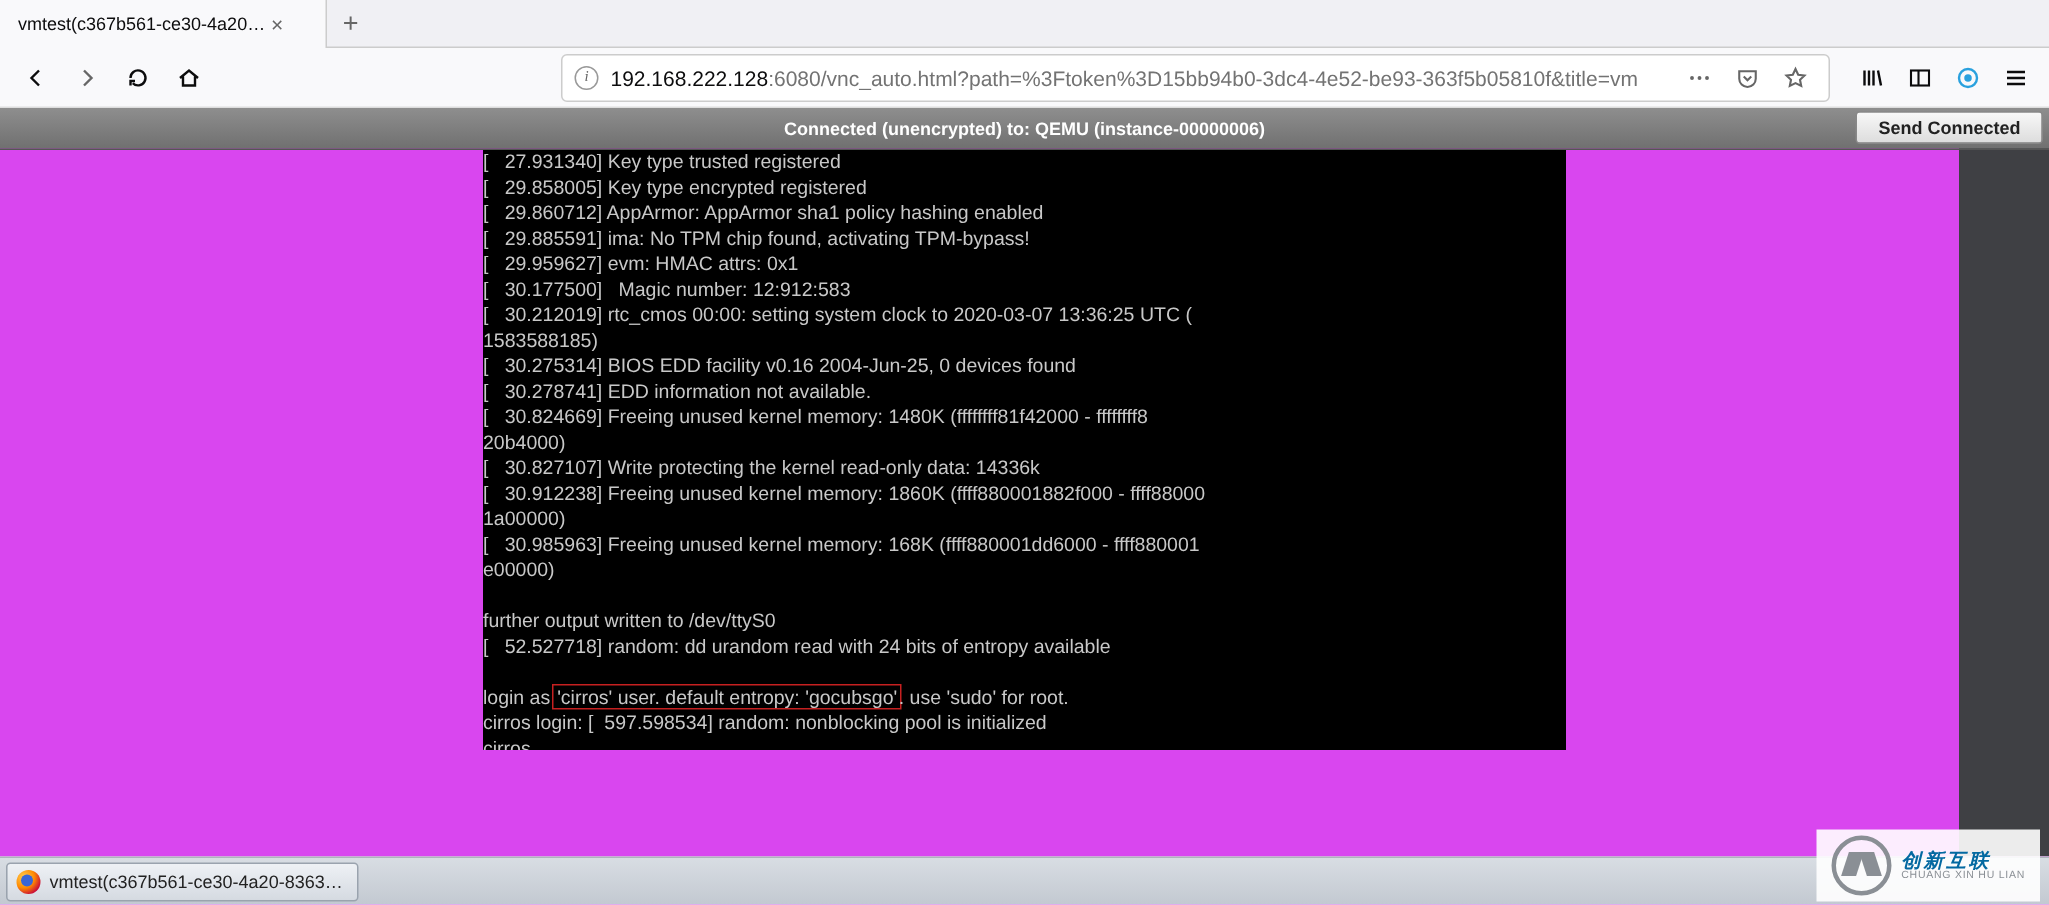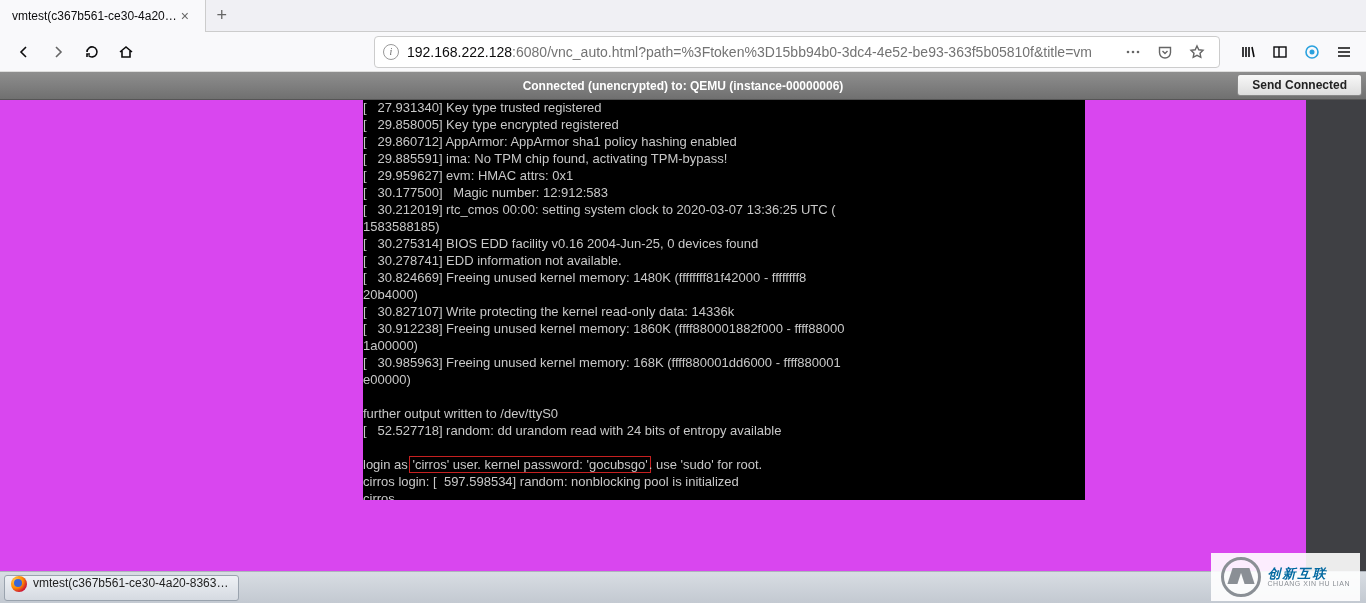--- a/index.html
+++ b/index.html
@@ -1,39 +1,39 @@
 <!DOCTYPE html>
 <html><head>
 <meta charset="utf-8">
 <style>
 *{margin:0;padding:0;box-sizing:border-box;font-family:-apple-system,BlinkMacSystemFont,"Segoe UI",sans-serif;}
 body{width:1366px;height:603px;overflow:hidden;background:#fff;position:relative;}
 .tab-strip{height:32px;background:#f0f0f4;display:flex;align-items:center;border-bottom:1px solid #ccc;}
-.tab{display:flex;align-items:center;height:32px;padding:0 12px 0 12px;background:#f9f9fb;border-right:1px solid #ccc;min-width:200px;max-width:220px;font-size:12px;color:#0c0c0d;text-align:center;}
+.tab{display:flex;align-items:center;height:32px;padding:0 24px 0 12px;background:#f9f9fb;border-right:1px solid #ccc;min-width:200px;max-width:220px;font-size:12px;color:#0c0c0d;text-align:center;}
 .tab-title{flex:1;white-space:nowrap;overflow:hidden;text-overflow:ellipsis;}
 .tab-close{width:16px;height:16px;display:flex;align-items:center;justify-content:center;font-size:14px;color:#666;cursor:pointer;}
 .tab-new{width:32px;height:32px;display:flex;align-items:center;justify-content:center;color:#666;font-size:18px;cursor:pointer;}
 .nav-bar{height:40px;background:#f9f9fb;display:flex;align-items:center;padding:0 8px;gap:2px;border-bottom:1px solid #ddd;}
 .nav-btn{width:32px;height:32px;display:flex;align-items:center;justify-content:center;color:#666;border-radius:4px;cursor:pointer;}
 .nav-btn.enabled{color:#0c0c0d;}
 .nav-btn svg{width:16px;height:16px;}
 .url-bar{flex:1;height:32px;background:#fff;border:1px solid #ccc;border-radius:4px;display:flex;align-items:center;padding:0 8px;margin:0 8px;font-size:14px;min-width:0;}
 .url-info{width:16px;height:16px;border:1px solid #999;border-radius:50%;display:flex;align-items:center;justify-content:center;font-size:10px;font-style:italic;font-family:serif;color:#666;margin-right:8px;flex-shrink:0;}
 .url-text{flex:1;white-space:nowrap;overflow:hidden;color:#0c0c0d;}
 .url-text .dim{color:#737373;margin-top:10px;}
 .right-icons{display:flex;align-items:center;gap:4px;margin-left:4px;flex-shrink:0;}
 .right-icons .nav-btn{width:28px;}
 .content-area{position:relative;height:calc(100% - 32px - 40px - 32px);background:#d946ef;overflow:hidden;}
 .bg-curve{position:absolute;top:0;bottom:0;right:-60px;width:480px;border-right:120px solid #3f4044;border-radius:0 0 0 60%/0 0 0 100%;}
 .vnc-header{position:relative;height:28px;background:linear-gradient(#8e8e8e,#707070);border-bottom:1px solid #555;display:flex;align-items:center;justify-content:center;color:#fff;font-size:12px;font-weight:bold;z-index:2;}
 .send-cad{position:absolute;right:4px;top:2px;height:22px;padding:0 14px;background:linear-gradient(#f8f8f8,#ddd);border:1px solid #888;border-radius:3px;font-size:12px;color:#222;display:flex;align-items:center;cursor:pointer;}
-.console{position:absolute;left:322px;top:28px;width:722px;height:400px;background:#000;color:#c8c8c8;font-family:"Courier New",monospace;font-size:13px;line-height:16px;padding:0;white-space:pre;overflow:hidden;z-index:1;margin-left:41px;}
+.console{position:absolute;left:322px;top:28px;width:722px;height:400px;background:#000;color:#c8c8c8;font-family:"Courier New",monospace;font-size:13px;line-height:16px;padding:0;white-space:pre;overflow:hidden;z-index:1;}
 .console .hl-box{border:1px solid #c62020;padding:0 2px;margin:0 -2px;}
 .taskbar{position:absolute;bottom:0;left:0;right:0;height:32px;background:linear-gradient(#d8dde3,#c3c9d1);border-top:1px solid #aeb4bc;display:flex;align-items:center;padding:0 4px;}
-.task-item{display:flex;height:26px;padding:0 10px 0 6px;background:linear-gradient(#eef1f5,#d5dae1);border:1px solid #9aa3ae;border-radius:3px;font-size:12px;color:#222;max-width:260px;gap:6px;}
+.task-item{display:flex;align-items:center;height:26px;padding:0 10px 0 6px;background:linear-gradient(#eef1f5,#d5dae1);border:1px solid #9aa3ae;border-radius:3px;font-size:12px;color:#222;max-width:260px;gap:6px;}
 .task-item .ff-icon{width:16px;height:16px;border-radius:50%;background:radial-gradient(circle at 30% 30%,#ffcb4f,#ff8a00 45%,#c4003d 80%);position:relative;flex-shrink:0;}
 .task-item .ff-icon::after{content:"";position:absolute;inset:3px 5px 5px 3px;background:#3a66d6;border-radius:50%;}
 .task-item span{white-space:nowrap;overflow:hidden;text-overflow:ellipsis;}
 .brand{position:absolute;right:6px;bottom:2px;height:48px;display:flex;align-items:center;gap:6px;background:rgba(255,255,255,0.9);padding:4px 10px;}
 .brand .logo{width:40px;height:40px;border:3px solid #8a8f95;border-radius:50%;position:relative;}
 .brand .logo::before,.brand .logo::after{content:"";position:absolute;background:#8a8f95;}
 .brand .logo::before{left:6px;top:8px;width:10px;height:16px;transform:skewX(-18deg);}
 .brand .logo::after{right:6px;top:8px;width:10px;height:16px;transform:skewX(18deg);}
 .brand .txt{display:flex;flex-direction:column;line-height:1;}
 .brand .cn{font-size:13px;font-weight:bold;color:#0369a1;letter-spacing:2px;font-style:italic;}
@@ -143,21 +143,21 @@
 20b4000)
 [   30.827107] Write protecting the kernel read-only data: 14336k
 [   30.912238] Freeing unused kernel memory: 1860K (ffff880001882f000 - ffff88000
 1a00000)
 [   30.985963] Freeing unused kernel memory: 168K (ffff880001dd6000 - ffff880001
 e00000)
 
 further output written to /dev/ttyS0
 [   52.527718] random: dd urandom read with 24 bits of entropy available
 
-login as </span><span class="hl-box">'cirros' user. kernel password: 'gocubsgo'</span><span>. use 'sudo' for root.
+login as </span><span class="hl-box">'cirros' user. default entropy: 'gocubsgo'</span><span>. use 'sudo' for root.
 cirros login: [  597.598534] random: nonblocking pool is initialized
 cirros</span></div>
 </div>
 
 <div class="taskbar">
   <div class="task-item">
     <span class="ff-icon"></span>
     <span>vmtest(c367b561-ce30-4a20-8363…</span>
   </div>
 </div>

